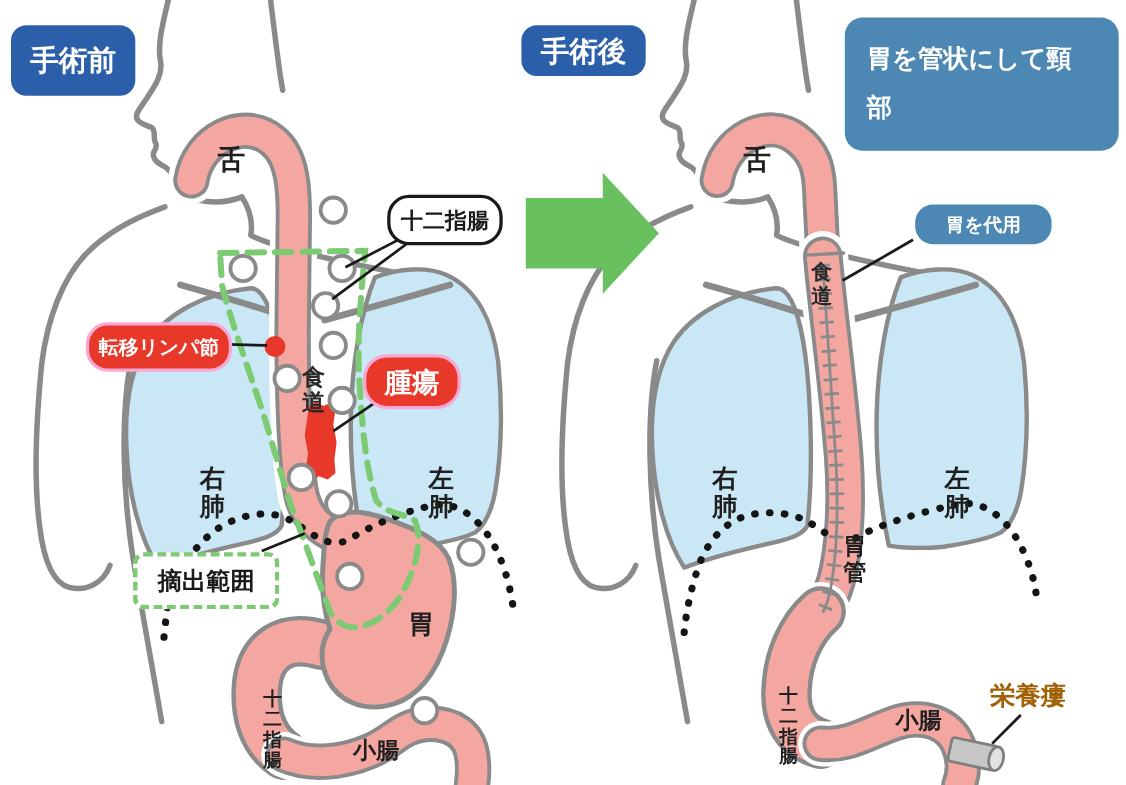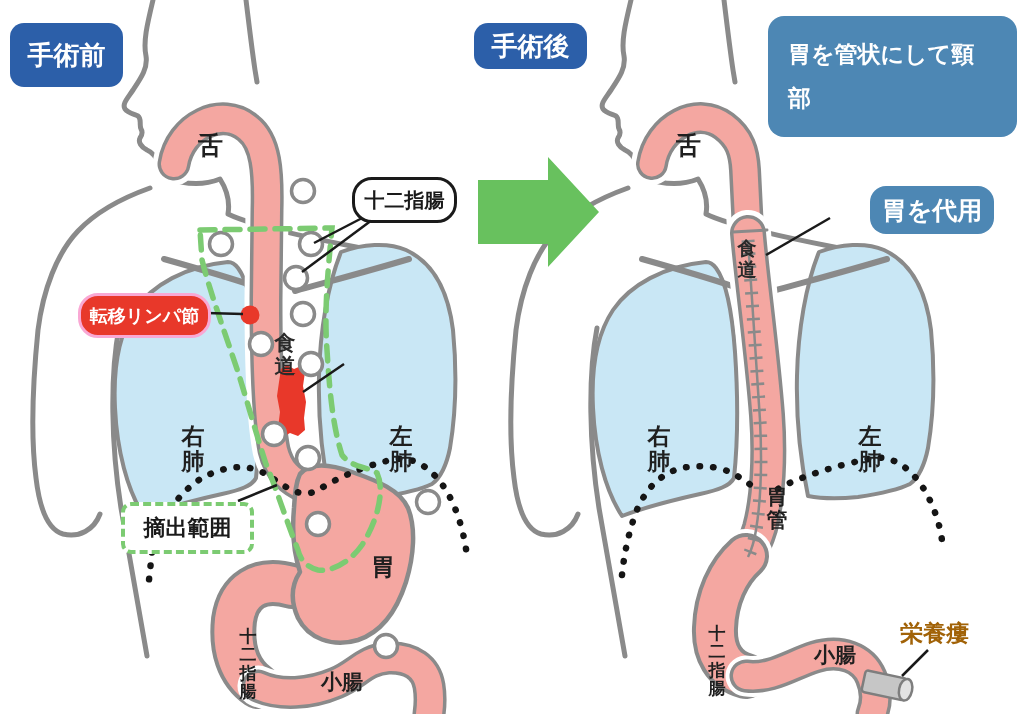--- a/index.html
+++ b/index.html
@@ -178,20 +178,21 @@
 <div class="badge" style="left:10px;top:23px;width:113px;height:64px;font-size:26px;">手術前</div>
 
 <div class="lbl" style="left:198px;top:133px;font-size:25px;">舌</div>
 
 <div class="whitecall" style="left:352px;top:177px;width:99px;height:40px;font-size:20px;">十二指腸</div>
 
 <div class="redcall" style="left:78px;top:293px;width:127px;height:39px;font-size:18px;border-radius:20px;">転移リンパ節</div>
 
 <div class="lbl vtext" style="left:274px;top:286px;font-size:21px;color:#2a2a2a;">食道</div>
 
+<div class="redcall" style="left:330px;top:322px;width:83px;height:44px;font-size:25px;">腫瘍</div>
 
 <div class="lbl vtext" style="left:181px;top:378px;font-size:23px;">右肺</div>
 
 <div class="lbl vtext" style="left:389px;top:378px;font-size:23px;">左肺</div>
 
 <div class="greencall" style="left:121px;top:502px;width:125px;height:44px;font-size:22px;">摘出範囲</div>
 
 <div class="lbl" style="left:371px;top:555px;font-size:24px;">胃</div>
 
 <div class="lbl vtext" style="left:239px;top:581px;font-size:17px;">十二指腸</div>
@@ -201,21 +202,21 @@
 <div class="badge" style="left:474px;top:23px;width:113px;height:46px;font-size:26px;">手術後</div>
 
 <div class="notebox" style="left:768px;top:16px;width:209px;">
   <div>胃を管状にして頸部</div>
 </div>
 
 <div class="lbl" style="left:676px;top:133px;font-size:25px;">舌</div>
 
 <div class="lbl vtext" style="left:737px;top:192px;font-size:19px;color:#2a2a2a;">食道</div>
 
-<div class="bluecall" style="left:870px;top:186px;width:124px;height:48px;font-size:25px;">胃を代用</div>
+<div class="bluecall" style="left:832px;top:186px;width:124px;height:36px;font-size:17px;">胃を代用</div>
 
 <div class="lbl vtext" style="left:647px;top:378px;font-size:23px;">右肺</div>
 
 <div class="lbl vtext" style="left:858px;top:378px;font-size:23px;">左肺</div>
 
 <div class="lbl vtext" style="left:766px;top:440px;font-size:21px;">胃管</div>
 
 <div class="lbl vtext" style="left:708px;top:578px;font-size:17px;">十二指腸</div>
 
 <div class="lbl" style="left:814px;top:644px;font-size:21px;">小腸</div>

